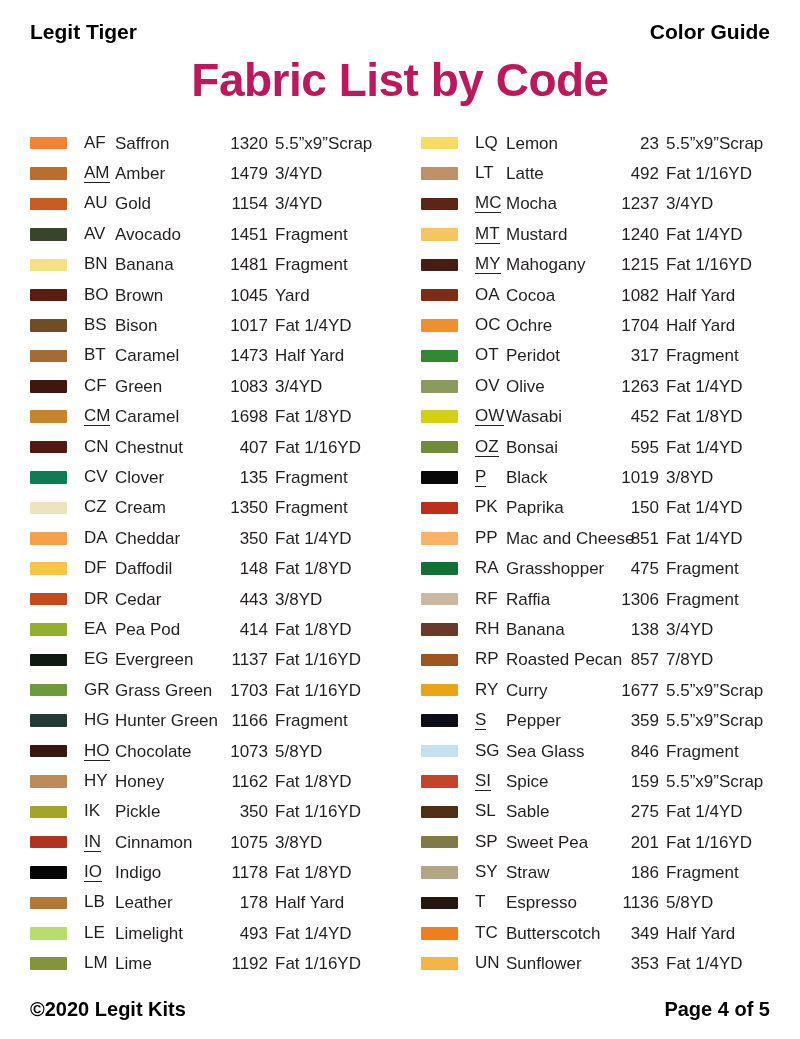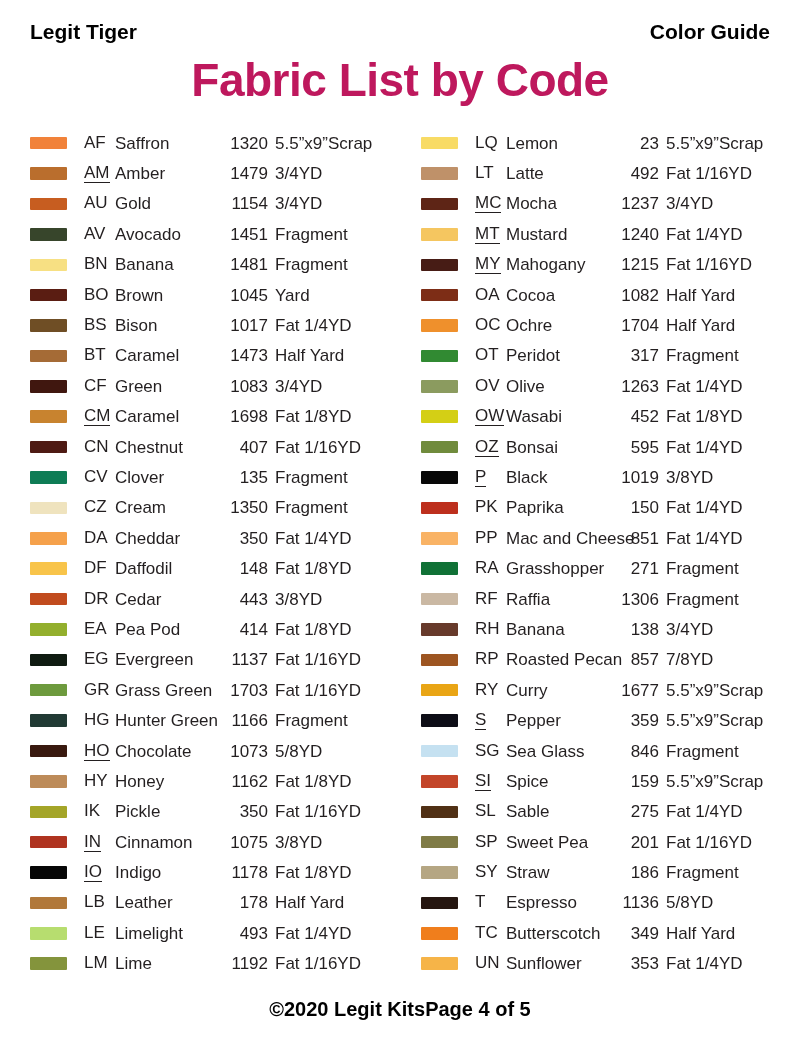--- a/index.html
+++ b/index.html
@@ -52,21 +52,21 @@
   .code-cell { width: 31px; flex: none; }
   .code { display: inline-block; padding-bottom: 1px; border-bottom: 1.6px solid transparent; }
   .code.underlined { border-bottom-color: #231f20; }
   .name { flex: 1 1 0; min-width: 0; overflow: visible; }
   .num { width: 50px; flex: none; text-align: right; }
   .size { width: 104px; flex: none; margin-left: 7px; }
   .page-footer {
     position: absolute;
     left: 30px; right: 30px; bottom: 18px;
     display: flex;
-    justify-content: center;
+    justify-content: space-between;
     font-size: 20px;
     font-weight: bold;
     color: #000;
   }
 </style>
 </head>
 <body>
 
 <div class="page-header">
   <span>Legit Tiger</span>
@@ -411,21 +411,21 @@
     <span class="code-cell"><span class="code">PP</span></span>
     <span class="name">Mac and Cheese</span>
     <span class="num">851</span>
     <span class="size">Fat 1/4YD</span>
   </div>
 
   <div class="row">
     <span class="swatch" style="background: rgb(16, 113, 54);"></span>
     <span class="code-cell"><span class="code">RA</span></span>
     <span class="name">Grasshopper</span>
-    <span class="num">271</span>
+    <span class="num">475</span>
     <span class="size">Fragment</span>
   </div>
 
   <div class="row">
     <span class="swatch" style="background: rgb(202, 184, 163);"></span>
     <span class="code-cell"><span class="code">RF</span></span>
     <span class="name">Raffia</span>
     <span class="num">1306</span>
     <span class="size">Fragment</span>
   </div>

